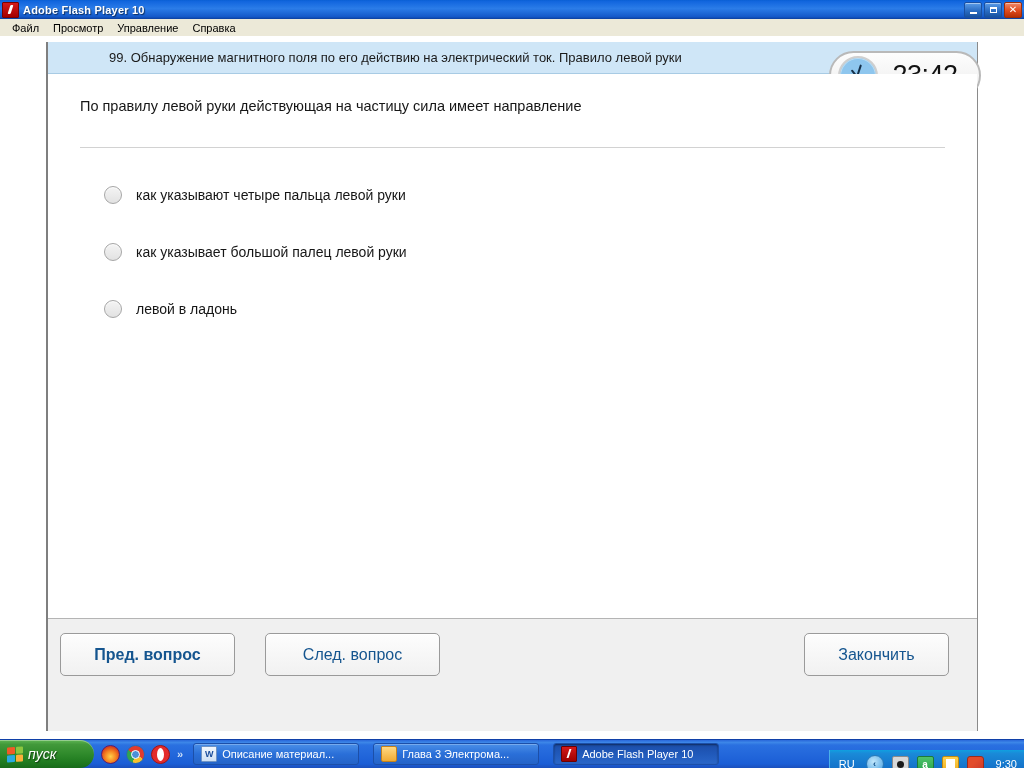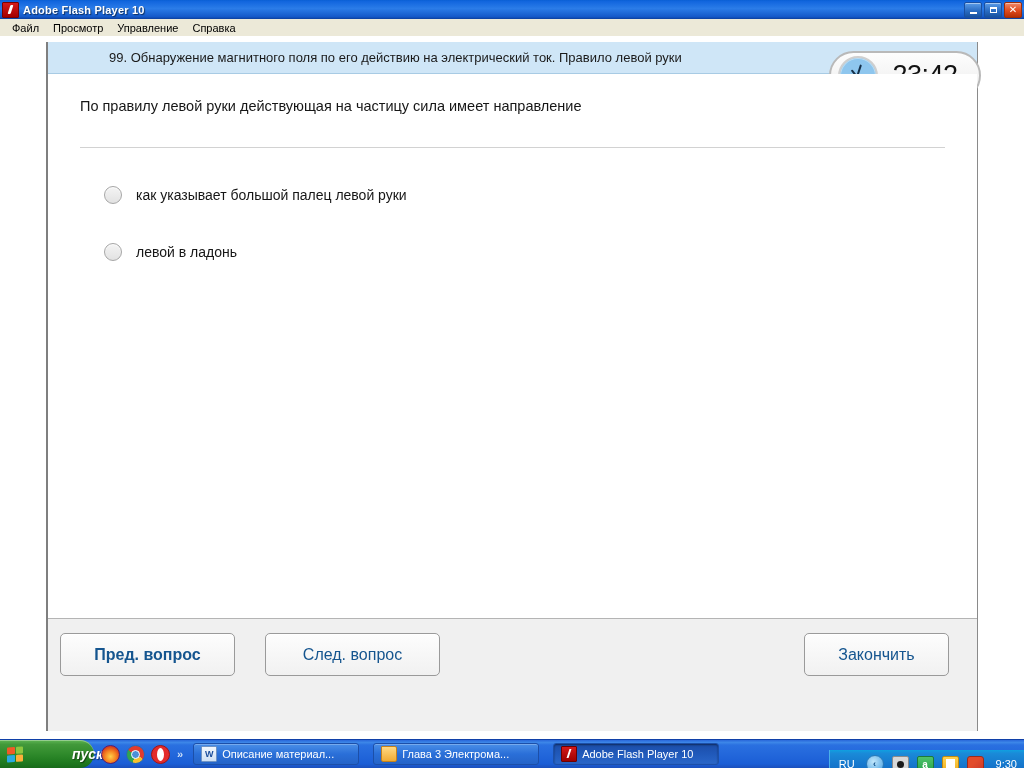--- a/index.html
+++ b/index.html
@@ -223,23 +223,22 @@
   }
   .start-flag {
     width: 16px; height: 15px; flex: none;
     display: grid; grid-template-columns: 1fr 1fr; grid-template-rows: 1fr 1fr;
     gap: 1px; transform: skewY(-4deg);
   }
   .start-flag i { display: block; border-radius: 1px; }
   .sf1 { background: #f05a28; } .sf2 { background: #8cc63f; }
   .sf3 { background: #29abe2; } .sf4 { background: #fbb03b; }
   .start-label {
-    color: #fff; font-size: 14px; font-weight: bold; font-style: italic;
+    color: #fff; font-size: 14px; font-weight: normal; font-style: italic;
     text-shadow: 1px 1px 1px rgba(0,0,0,0.5);
-    margin-left: 44px;
   }
   .quicklaunch {
     display: flex; align-items: center; gap: 6px; padding: 0 7px;
     height: 28px; flex: none;
   }
   .ql-icon { width: 17px; height: 17px; border-radius: 50%; flex: none; position: relative; }
   .ql-firefox { background: radial-gradient(circle at 50% 62%, #ffcf4a 0%, #f58220 42%, #d8411e 72%, #7a2a8f 100%); border: 1px solid #5c1d6b; }
   .ql-chrome { background: conic-gradient(#e23b2e 0deg 120deg, #f7c12d 120deg 200deg, #31a351 200deg 300deg, #e23b2e 300deg 360deg); border: 1px solid #2a6ab0; }
   .ql-chrome::after { content: ""; position: absolute; left: 4px; top: 4px; width: 9px; height: 9px; border-radius: 50%; background: #4a90d9; border: 1px solid #fff; box-sizing: border-box; }
   .ql-opera { background: #e32b2b; border: 1px solid #a01414; }
@@ -333,20 +332,24 @@
       <div class="timer-text">-23:42</div>
     </div>
 
     <div class="q-body">
       <div class="q-text">По правилу левой руки действующая на частицу сила имеет направление</div>
       <div class="q-divider"></div>
 
       <div class="answers">
         <div class="answer-row">
           <span class="radio"></span>
+          <span class="answer-label">как указывают четыре пальца левой руки</span>
+        </div>
+        <div class="answer-row">
+          <span class="radio"></span>
           <span class="answer-label">как указывает большой палец левой руки</span>
         </div>
         <div class="answer-row">
           <span class="radio"></span>
           <span class="answer-label">левой в ладонь</span>
         </div>
       </div>
     </div>
 
     <div class="q-footer">

